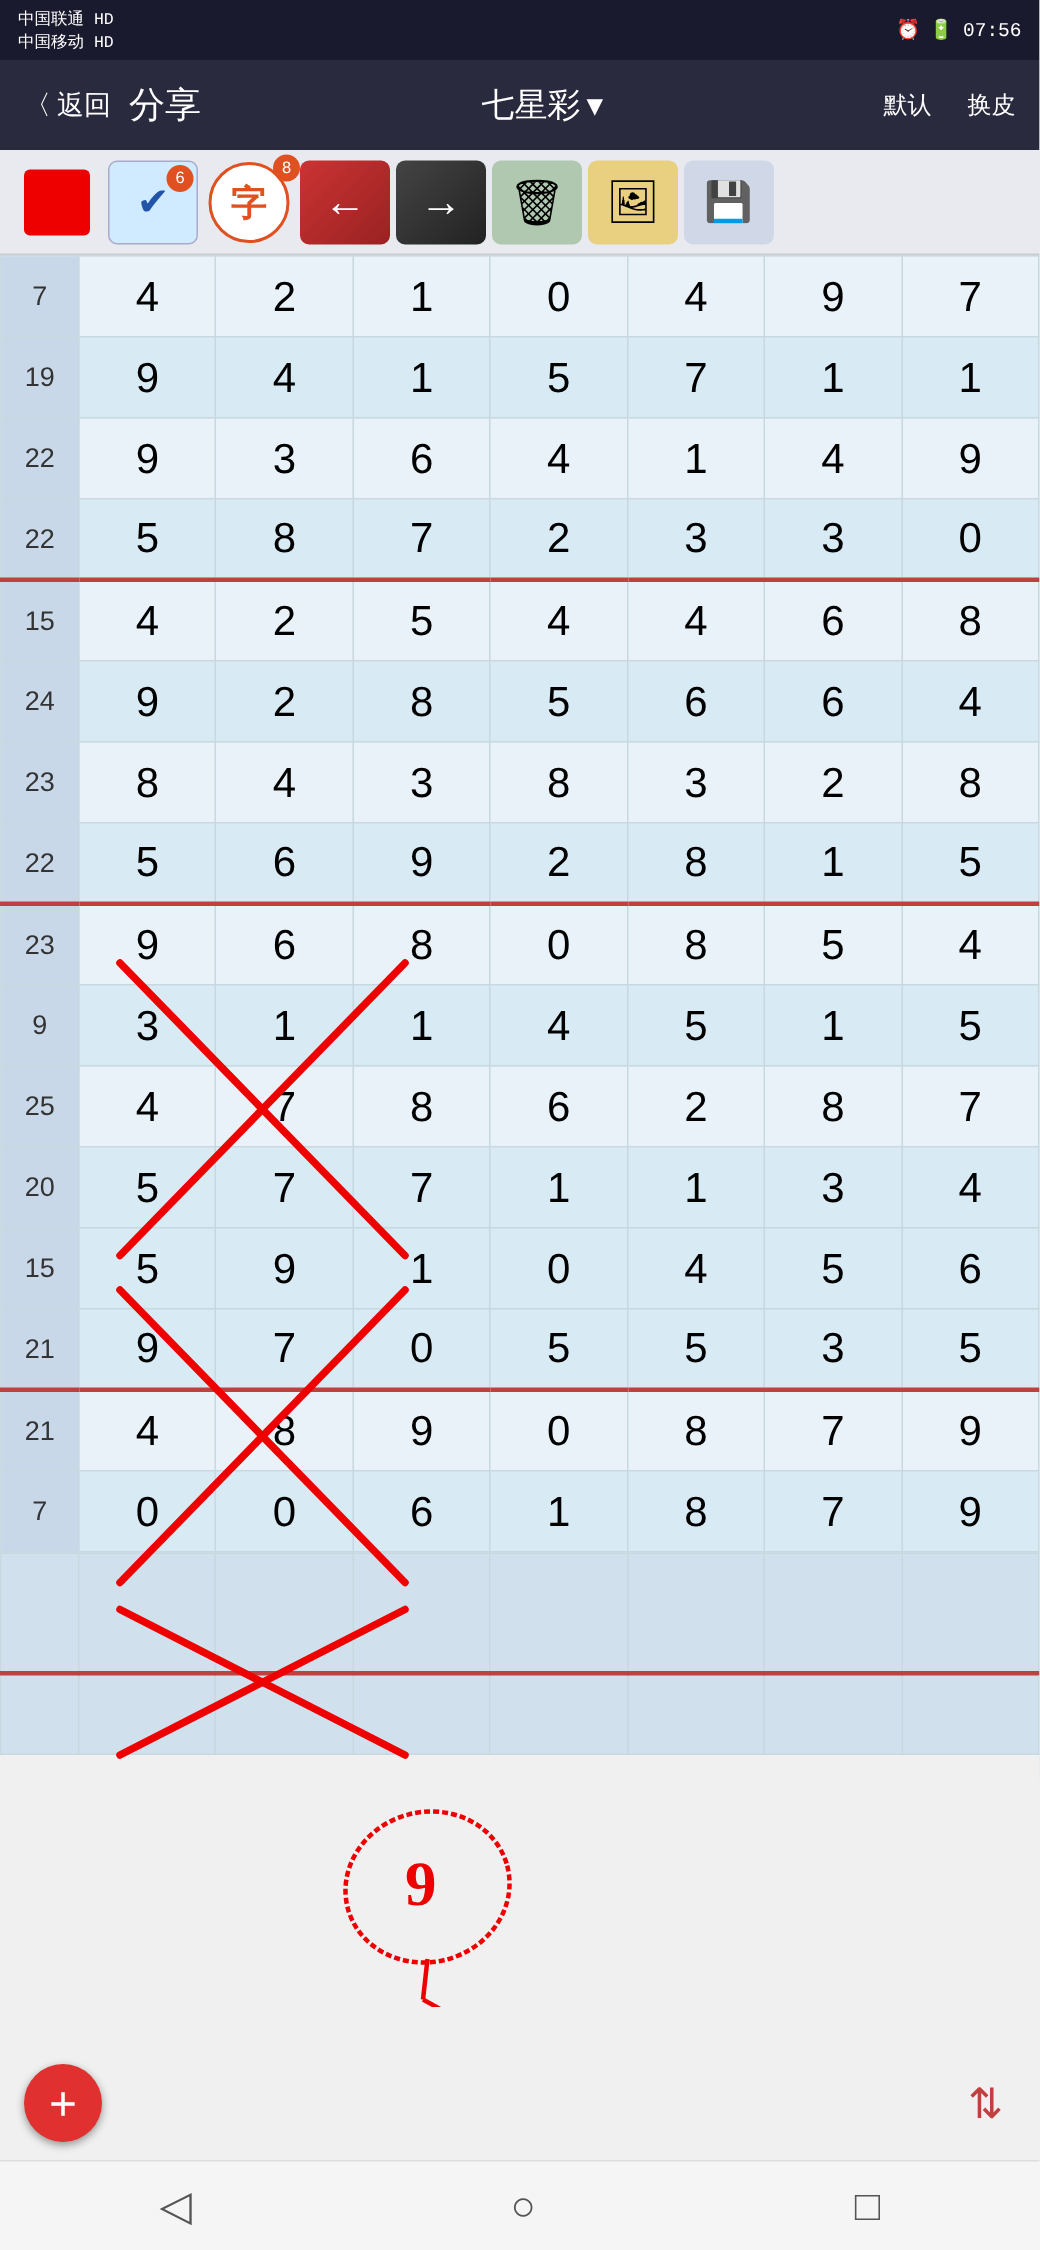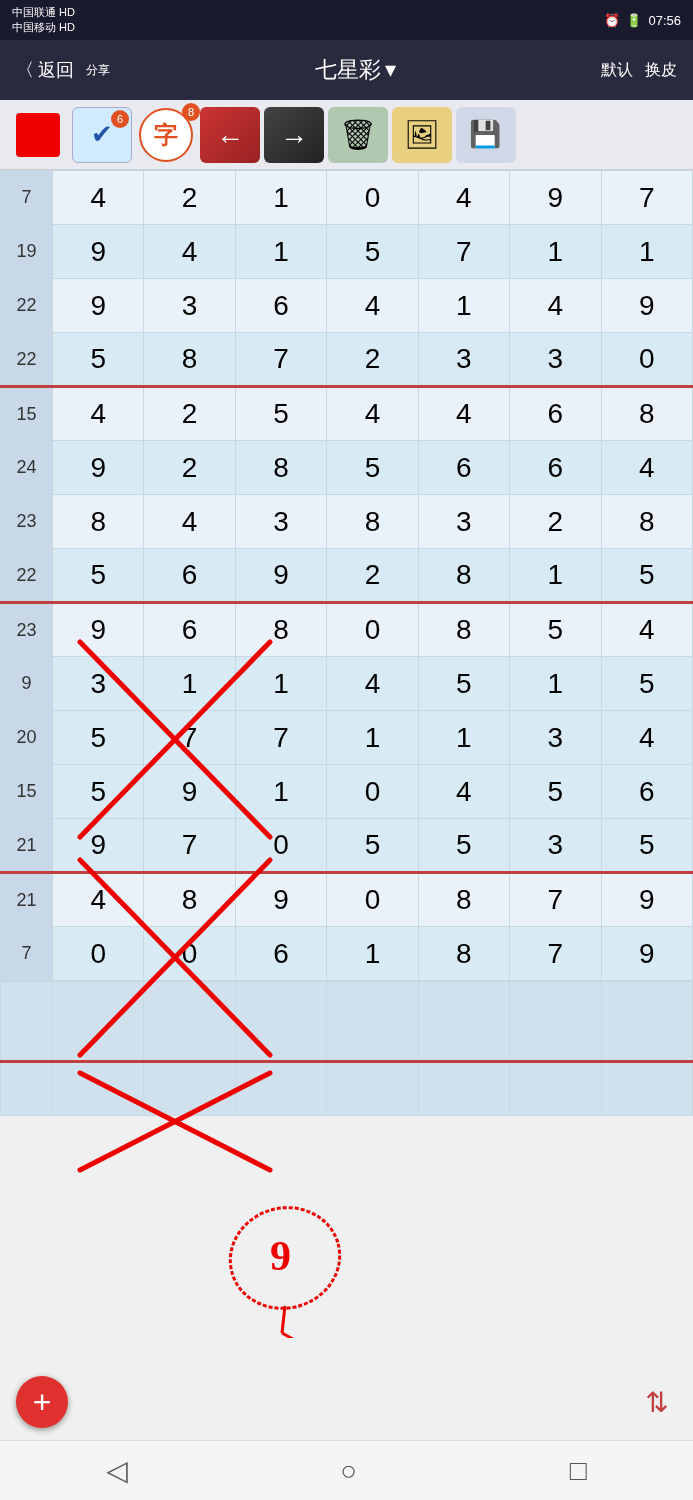--- a/index.html
+++ b/index.html
@@ -16,38 +16,39 @@
     .status-bar {
       width: 100%;
       height: 40px;
       background: #1a1a2e;
       display: flex;
       align-items: center;
       justify-content: space-between;
       padding: 0 12px;
       color: white;
       font-size: 13px;
+      font-family: Liberation Mono, monospace;
     }
     .status-left { display: flex; flex-direction: column; font-size: 11px; }
     .status-right { display: flex; align-items: center; gap: 6px; font-size: 13px; }
 
     
     .nav-bar {
       width: 100%;
       height: 60px;
       background: #2a2a3e;
       display: flex;
       align-items: center;
       justify-content: space-between;
       padding: 0 16px;
       color: white;
     }
     .nav-left { display: flex; align-items: center; gap: 4px; font-size: 18px; }
     .nav-center { font-size: 22px; display: flex; align-items: center; gap: 4px; }
-    .nav-right { display: flex; gap: 12px; font-size: 16px; }
+    .nav-right { display: flex; gap: 24px; font-size: 16px; }
 
     
     .toolbar {
       width: 100%;
       height: 70px;
       background: #e8eaf0;
       display: flex;
       align-items: center;
       padding: 0 8px;
       gap: 4px;
@@ -189,21 +190,21 @@
     <span>⏰</span>
     <span>🔋</span>
     <span>07:56</span>
   </div>
 </div>
 
 <div class="nav-bar">
   <div class="nav-left">
     <span>〈</span>
     <span style="font-size:18px;">返回</span>
-    <span style="margin-left:8px;font-size:12px;">分享</span>
+    <span style="margin-left:8px;font-size:24px;">分享</span>
   </div>
   <div class="nav-center">
     <span>七星彩</span>
     <span>▾</span>
   </div>
   <div class="nav-right">
     <span>默认</span>
     <span>换皮</span>
   </div>
 </div>
@@ -336,20 +337,30 @@
           <td>9</td>
           <td style="background: rgb(216, 234, 244);">3</td>
           <td style="background: rgb(216, 234, 244);">1</td>
           <td style="background: rgb(216, 234, 244);">1</td>
           <td style="background: rgb(216, 234, 244);">4</td>
           <td style="background: rgb(216, 234, 244);">5</td>
           <td style="background: rgb(216, 234, 244);">1</td>
           <td style="background: rgb(216, 234, 244);">5</td>
         </tr>
         <tr>
+          <td>25</td>
+          <td style="background: rgb(232, 242, 248);">4</td>
+          <td style="background: rgb(232, 242, 248);">7</td>
+          <td style="background: rgb(232, 242, 248);">8</td>
+          <td style="background: rgb(232, 242, 248);">6</td>
+          <td style="background: rgb(232, 242, 248);">2</td>
+          <td style="background: rgb(232, 242, 248);">8</td>
+          <td style="background: rgb(232, 242, 248);">7</td>
+        </tr>
+        <tr>
           <td>20</td>
           <td style="background: rgb(216, 234, 244);">5</td>
           <td style="background: rgb(216, 234, 244);">7</td>
           <td style="background: rgb(216, 234, 244);">7</td>
           <td style="background: rgb(216, 234, 244);">1</td>
           <td style="background: rgb(216, 234, 244);">1</td>
           <td style="background: rgb(216, 234, 244);">3</td>
           <td style="background: rgb(216, 234, 244);">4</td>
         </tr>
         <tr>

